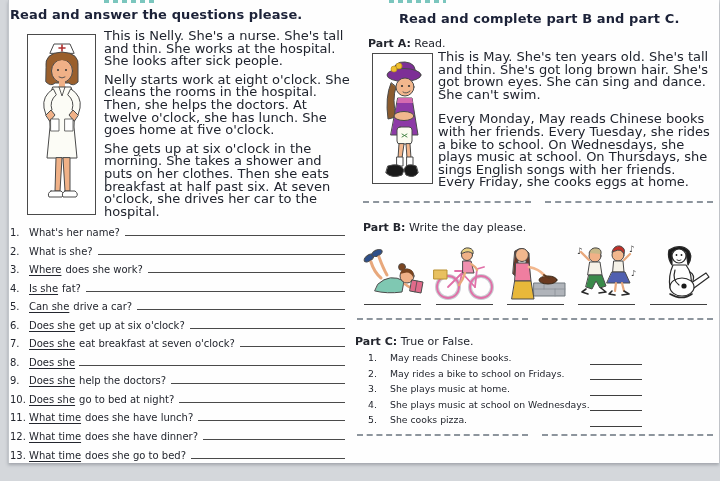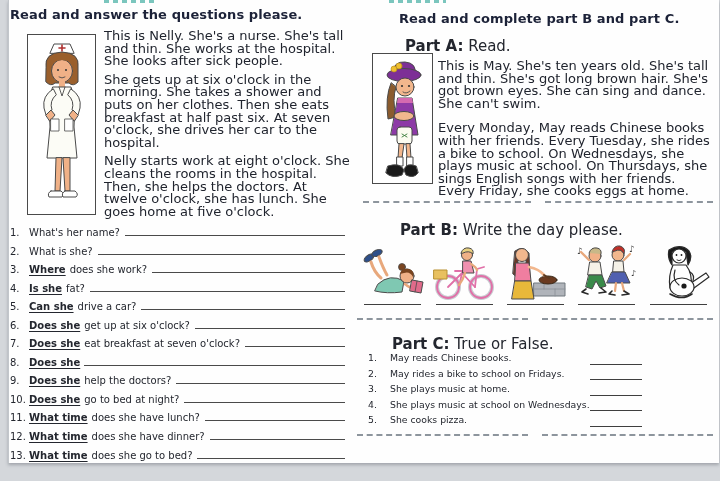--- a/index.html
+++ b/index.html
@@ -25,26 +25,26 @@
   .imgbox { background:#fff; border:1.5px solid #4a4a4a; padding:1px; }
   .imgbox svg { display:block; width:100%; height:100%; }
 
   .passage { font-size:13px; line-height:12.6px; color:#20242e; }
   .passage p { margin:0 0 6px 0; }
 
   
   .qlist { width:339px; }
   .qrow { display:flex; align-items:baseline; height:18.55px; font-size:10px; white-space:nowrap; }
   .qnum { width:19px; flex:none; }
-  .qbold { font-weight:bold; text-decoration:underline; text-underline-offset:1.5px; margin-right:4px;text-align:center; }
+  .qbold { font-weight:normal; text-decoration:underline; text-underline-offset:1.5px; margin-right:4px;text-align:center; }
   .qtext { margin-right:5px; }
   .qline { flex:1; height:3px; border-bottom:1.1px solid #4a4a4a; margin-right:4px; }
 
   
-  .plab { font-size:15px;margin-left:37px; }
+  .plab { font-size:11px; }
   .plab b { font-weight:bold; }
 
   
   .dashsep { display:flex; gap:14px; height:3px; }
   .dashsep .seg { flex:1; border-top:2px dashed #8d959d; }
 
   
   .brow { display:flex; }
   .bcell { flex:1; display:flex; align-items:flex-end; justify-content:center; }
   .bcell svg { display:block; }
@@ -90,22 +90,22 @@
       <path d="M27 121 L26 154 h5 L33 121 Z" fill="#f0b187"></path>
       <path d="M34 121 L36 154 h5 L41 121 Z" fill="#f0b187"></path>
       <path d="M22 154 h10 q4 3 1 6 h-13 q-2 -4 2 -6 z" fill="#ffffff"></path>
       <path d="M36 154 h10 q4 3 1 6 h-13 q-2 -4 2 -6 z" fill="#ffffff"></path>
     </g>
   </svg>
 </div>
 
 <div class="abs passage" style="left:104px;top:30px;width:249px;">
     <p>This is Nelly.  She's a nurse.  She's tall and thin.  She works at the hospital.  She looks after sick people.</p>
+    <p>Nelly starts work at eight o'clock.  She cleans the rooms in the hospital.  Then, she helps the doctors.  At twelve o'clock, she has lunch.  She goes home at five o'clock.</p>
     <p>She gets up at six o'clock in the morning.  She takes a shower and puts on her clothes.  Then she eats breakfast at half past six.  At seven o'clock, she drives her car to the hospital.</p>
-    <p>Nelly starts work at eight o'clock.  She cleans the rooms in the hospital.  Then, she helps the doctors.  At twelve o'clock, she has lunch.  She goes home at five o'clock.</p>
   </div>
 
 <div class="abs qlist" style="left:10px;top:227px;">
     <div class="qrow">
     <span class="qnum">1.</span>
 
     <span class="qtext">What's her name?</span>
     <span class="qline"></span>
   </div>
     <div class="qrow">
@@ -208,21 +208,21 @@
       <path d="M25 89 l-1 14 h4 l2 -14 z" fill="#f2b78d"></path>
       <path d="M32 89 l1 14 h4 l-1 -14 z" fill="#f2b78d"></path>
       <rect x="23" y="102" width="6" height="9" fill="#ffffff"></rect>
       <rect x="33" y="102" width="6" height="9" fill="#ffffff"></rect>
       <path d="M14 111 q12 -4 16 4 l-2 5 q-10 4 -16 -2 z" fill="#1a1a1a"></path>
       <path d="M42 111 q-10 -4 -12 4 l2 5 q8 4 12 -2 z" fill="#1a1a1a"></path>
     </g>
   </svg>
 </div>
 
-<div class="abs passage" style="left:438px;top:51px;width:278px;margin-top:9px;">
+<div class="abs passage" style="left:438px;top:51px;width:278px;">
     <p style="margin-bottom: 12px;">This is May.  She's ten years old.  She's tall and thin. She's got long brown hair.  She's got brown eyes. She can sing and dance.  She can't swim.</p>
     <p style="margin-bottom: 12px;">Every Monday, May reads Chinese books with her friends. Every Tuesday, she rides a bike to school.  On Wednesdays, she plays music at school.  On Thursdays, she sings English songs with her friends.  Every Friday, she cooks eggs at home.</p>
   </div>
 
 <div class="abs dashsep" style="left:363px;top:201px;width:350px;">
   <div class="seg"></div>
     <div class="seg"></div>
 </div>
 
 <div class="abs plab" style="left:363px;top:221px;">

